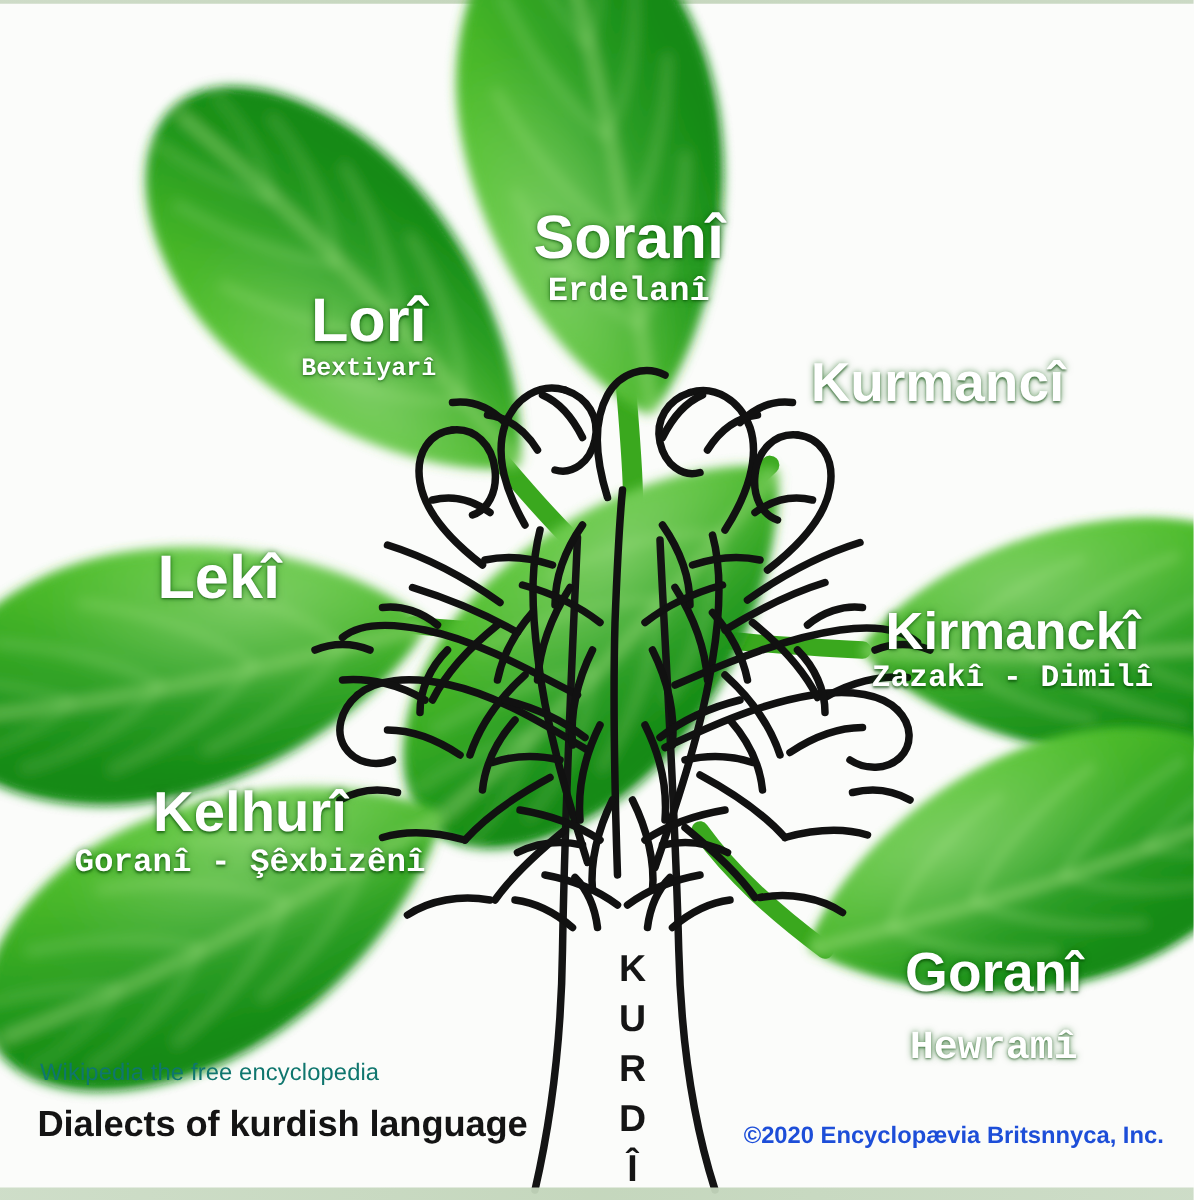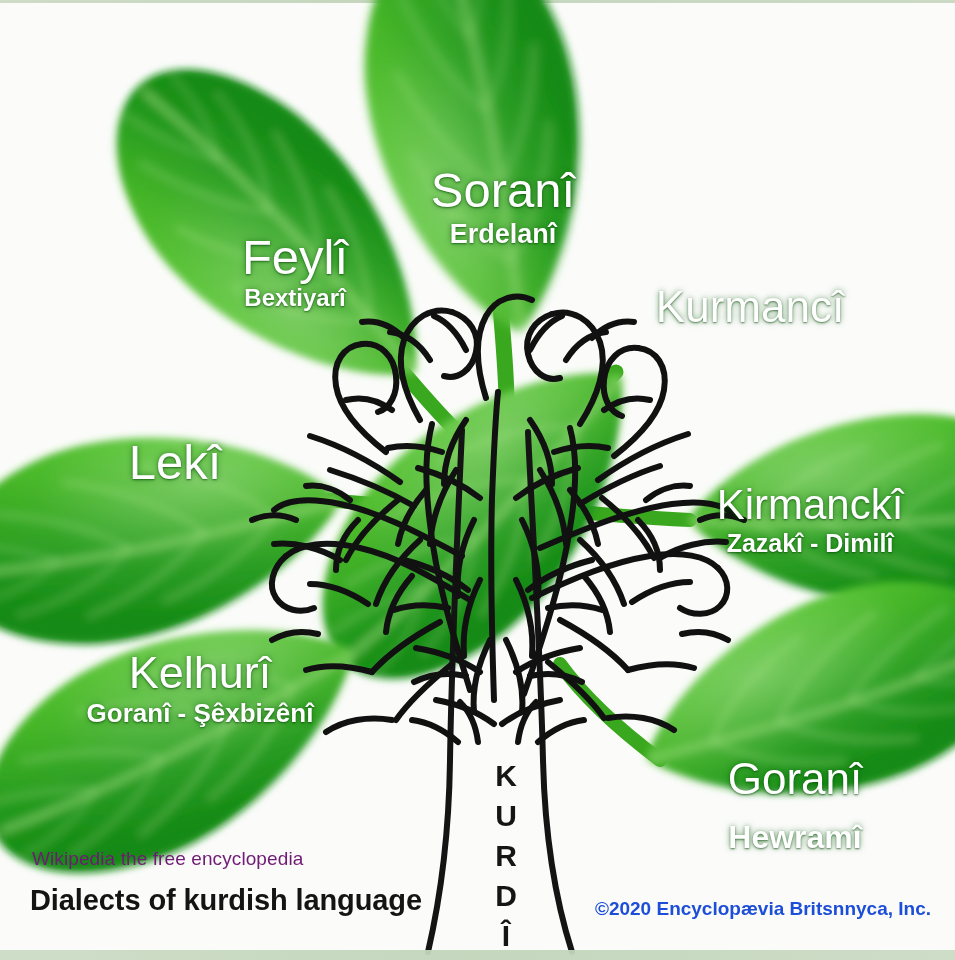--- a/index.html
+++ b/index.html
@@ -18,50 +18,50 @@
   svg#art{position:absolute;top:0;left:0;width:955px;height:960px;}
   .leaf-label{
     position:absolute;
     color:#ffffff;
     text-align:center;
     text-shadow:0 0 6px rgba(0,90,0,.55), 0 1px 2px rgba(0,60,0,.6);
     pointer-events:auto;
     white-space:nowrap;
     line-height:1.04;
   }
-  .leaf-title{font-weight:normal;display:block;}
-  .leaf-sub{font-weight:bold;display:block;}
+  .leaf-title{font-weight:bold;display:block;}
+  .leaf-sub{font-weight:bold;display:block;font-family:Liberation Mono, monospace;}
   #lbl-sorani{left:353px;top:165px;width:300px;}
   #lbl-sorani .leaf-title{font-size:49px;}
   #lbl-sorani .leaf-sub{font-size:27px;margin-top:4px;}
   #lbl-lori{left:145px;top:232px;width:300px;}
   #lbl-lori .leaf-title{font-size:49px;}
-  #lbl-lori .leaf-sub{font-size:24px;margin-top:3px;}
+  #lbl-lori .leaf-sub{font-size:20px;margin-top:3px;}
   #lbl-kurmanci{left:595px;top:284px;width:310px;}
   #lbl-kurmanci .leaf-title{font-size:44px;}
   #lbl-leki{left:30px;top:437px;width:290px;}
   #lbl-leki .leaf-title{font-size:49px;}
   #lbl-kirmancki{left:660px;top:483px;width:300px;}
   #lbl-kirmancki .leaf-title{font-size:42px;}
   #lbl-kirmancki .leaf-sub{font-size:25px;margin-top:3px;}
-  #lbl-kelhuri{left:35px;top:650px;width:330px;}
+  #lbl-kelhuri{left:35px;top:627px;width:330px;}
   #lbl-kelhuri .leaf-title{font-size:45px;}
   #lbl-kelhuri .leaf-sub{font-size:26px;margin-top:3px;}
   #lbl-gorani{left:645px;top:722px;width:300px;}
   #lbl-gorani .leaf-title{font-size:44px;margin-top:34px;}
   #lbl-gorani .leaf-sub{font-size:32px;margin-top:19px;}
   #trunk-letters{
     position:absolute;left:486px;top:756px;width:40px;
     display:flex;flex-direction:column;align-items:center;
     color:#151515;font-weight:bold;font-size:30px;line-height:1.33;
   }
   #trunk-letters span{display:block;}
   #credit-wiki{
     position:absolute;left:32px;top:848px;
-    font-size:19px;color:#701a75;letter-spacing:.1px;
+    font-size:19px;color:#0f766e;letter-spacing:.1px;
   }
   #caption-title{
     position:absolute;left:30px;top:884px;
     font-size:29px;font-weight:bold;color:#141414;letter-spacing:-.1px;
   }
   #copyright{
     position:absolute;right:24px;top:898px;
     font-size:19px;font-weight:bold;color:#1d4ed8;
   }
 </style>
@@ -255,21 +255,21 @@
       <path d="M638,520 C652,534 660,552 660,570"></path>
     </g>
   </svg>
 
   <div class="leaf-label" id="lbl-sorani">
     <span class="leaf-title">Soranî</span>
     <span class="leaf-sub">Erdelanî</span>
   </div>
 
   <div class="leaf-label" id="lbl-lori">
-    <span class="leaf-title">Feylî</span>
+    <span class="leaf-title">Lorî</span>
     <span class="leaf-sub">Bextiyarî</span>
   </div>
 
   <div class="leaf-label" id="lbl-leki">
     <span class="leaf-title">Lekî</span>
   </div>
 
   <div class="leaf-label" id="lbl-kurmanci">
     <span class="leaf-title">Kurmancî</span>
   </div>

